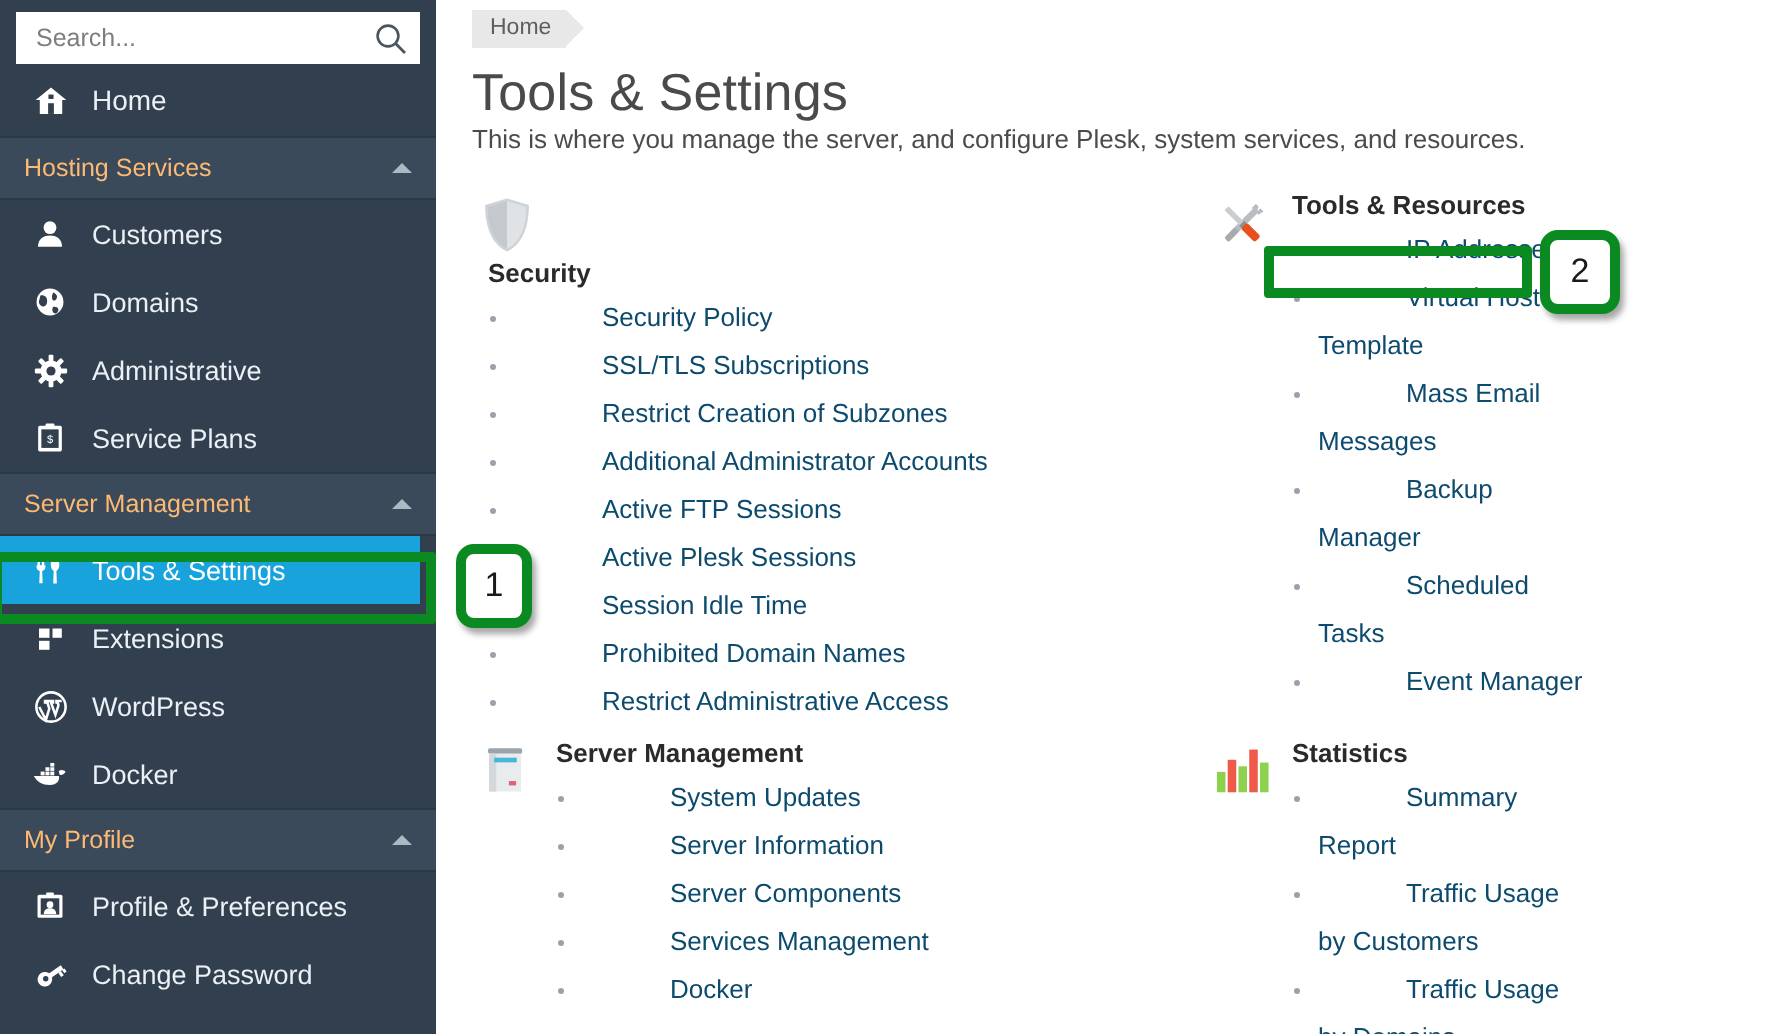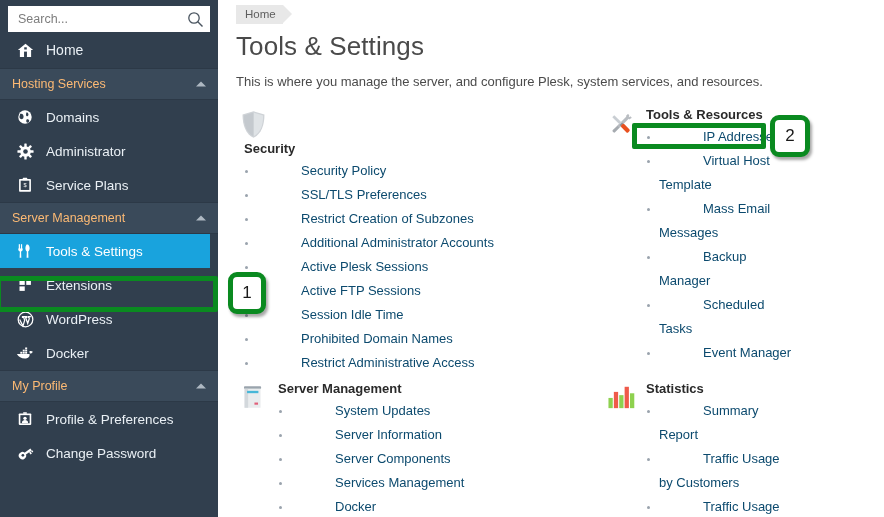--- a/index.html
+++ b/index.html
@@ -110,21 +110,20 @@
   h1.page-title {
     font-size: 26px;
     font-weight: normal;
     color: #4a4a4a;
     margin: 8px 0 0 0;
     letter-spacing: 0.1px;
   }
   .page-subtitle {
     font-size: 13px;
     color: #4b4b4b;
-    margin-top: 12px;
   }
 
   .groups {
     margin-top: 18px;
     display: grid;
     grid-template-columns: 368px 1fr;
     column-gap: 0px;
     row-gap: 0px;
   }
   .group { display: flex; margin-bottom: 6px; }
@@ -204,20 +203,29 @@
       <span>Home</span>
     </div>
 
     <div class="nav-group-header">
       <span>Hosting Services</span>
       <span class="caret"></span>
     </div>
     <div class="nav-item">
       <span class="ic">
         <svg viewBox="0 0 20 20" width="16" height="16">
+          <circle cx="10" cy="6" r="4" fill="#ffffff"></circle>
+          <path d="M2.5 18 C2.5 13 6 11 10 11 C14 11 17.5 13 17.5 18 Z" fill="#ffffff"></path>
+        </svg>
+      </span>
+      <span>Customers</span>
+    </div>
+    <div class="nav-item">
+      <span class="ic">
+        <svg viewBox="0 0 20 20" width="16" height="16">
           <circle cx="10" cy="10" r="8.4" fill="#ffffff"></circle>
           <path d="M4 6 C7 5 9 8 8 11 C7 14 3.5 13 3 10 Z" fill="#313f4e"></path>
           <path d="M12 4 C15 5 15 8 13 9 C11.5 9.8 10.5 7 12 4 Z" fill="#313f4e"></path>
           <path d="M12 13 C15 12.5 16.5 15 14 17 C12.5 18 10.5 15.5 12 13 Z" fill="#313f4e"></path>
         </svg>
       </span>
       <span>Domains</span>
     </div>
     <div class="nav-item">
       <span class="ic">
@@ -225,21 +233,21 @@
           <g fill="#ffffff">
             <rect x="8.6" y="0.5" width="2.8" height="19" rx="0.6"></rect>
             <rect x="8.6" y="0.5" width="2.8" height="19" rx="0.6" transform="rotate(45 10 10)"></rect>
             <rect x="8.6" y="0.5" width="2.8" height="19" rx="0.6" transform="rotate(90 10 10)"></rect>
             <rect x="8.6" y="0.5" width="2.8" height="19" rx="0.6" transform="rotate(135 10 10)"></rect>
             <circle cx="10" cy="10" r="6.2"></circle>
           </g>
           <circle cx="10" cy="10" r="2.7" fill="#313f4e"></circle>
         </svg>
       </span>
-      <span>Administrator</span>
+      <span>Administrative</span>
     </div>
     <div class="nav-item">
       <span class="ic">
         <svg viewBox="0 0 20 20" width="16" height="16">
           <rect x="2.6" y="2.4" width="14.8" height="16" rx="1" fill="#ffffff"></rect>
           <rect x="4.6" y="4.6" width="10.8" height="11.6" fill="#313f4e"></rect>
           <rect x="7.2" y="1" width="5.6" height="3" rx="0.8" fill="#ffffff"></rect>
           <text x="10" y="13" font-size="7" fill="#ffffff" text-anchor="middle" font-family="sans-serif">$</text>
         </svg>
       </span>
@@ -350,25 +358,25 @@
           <svg viewBox="0 0 26 30" width="25" height="29">
             <path d="M13 1.2 L24.4 4.6 C24.4 16 21 25 13 28.8 C5 25 1.6 16 1.6 4.6 Z" fill="#cfd3d7"></path>
             <path d="M13 2.6 L23 5.6 C23 16 20 23.8 13 27.3 Z" fill="#dfe3e6"></path>
             <path d="M13 2.6 L3 5.6 C3 16 6 23.8 13 27.3 Z" fill="#c4c9ce"></path>
           </svg>
         </div>
         <div class="group-body">
           <div class="group-title">Security</div>
           <ul class="links">
             <li><span class="lbl">Security Policy</span></li>
-            <li><span class="lbl">SSL/TLS Preferences</span></li>
+            <li><span class="lbl">SSL/TLS Subscriptions</span></li>
             <li><span class="lbl">Restrict Creation of Subzones</span></li>
             <li><span class="lbl">Additional Administrator Accounts</span></li>
+            <li><span class="lbl">Active FTP Sessions</span></li>
             <li><span class="lbl">Active Plesk Sessions</span></li>
-            <li><span class="lbl">Active FTP Sessions</span></li>
             <li><span class="lbl">Session Idle Time</span></li>
             <li><span class="lbl">Prohibited Domain Names</span></li>
             <li><span class="lbl">Restrict Administrative Access</span></li>
           </ul>
         </div>
       </div>
 
       <div class="group" style="grid-column:2;grid-row:1;">
         <div class="group-icon">
           <svg viewBox="0 0 30 30" width="28" height="28">

